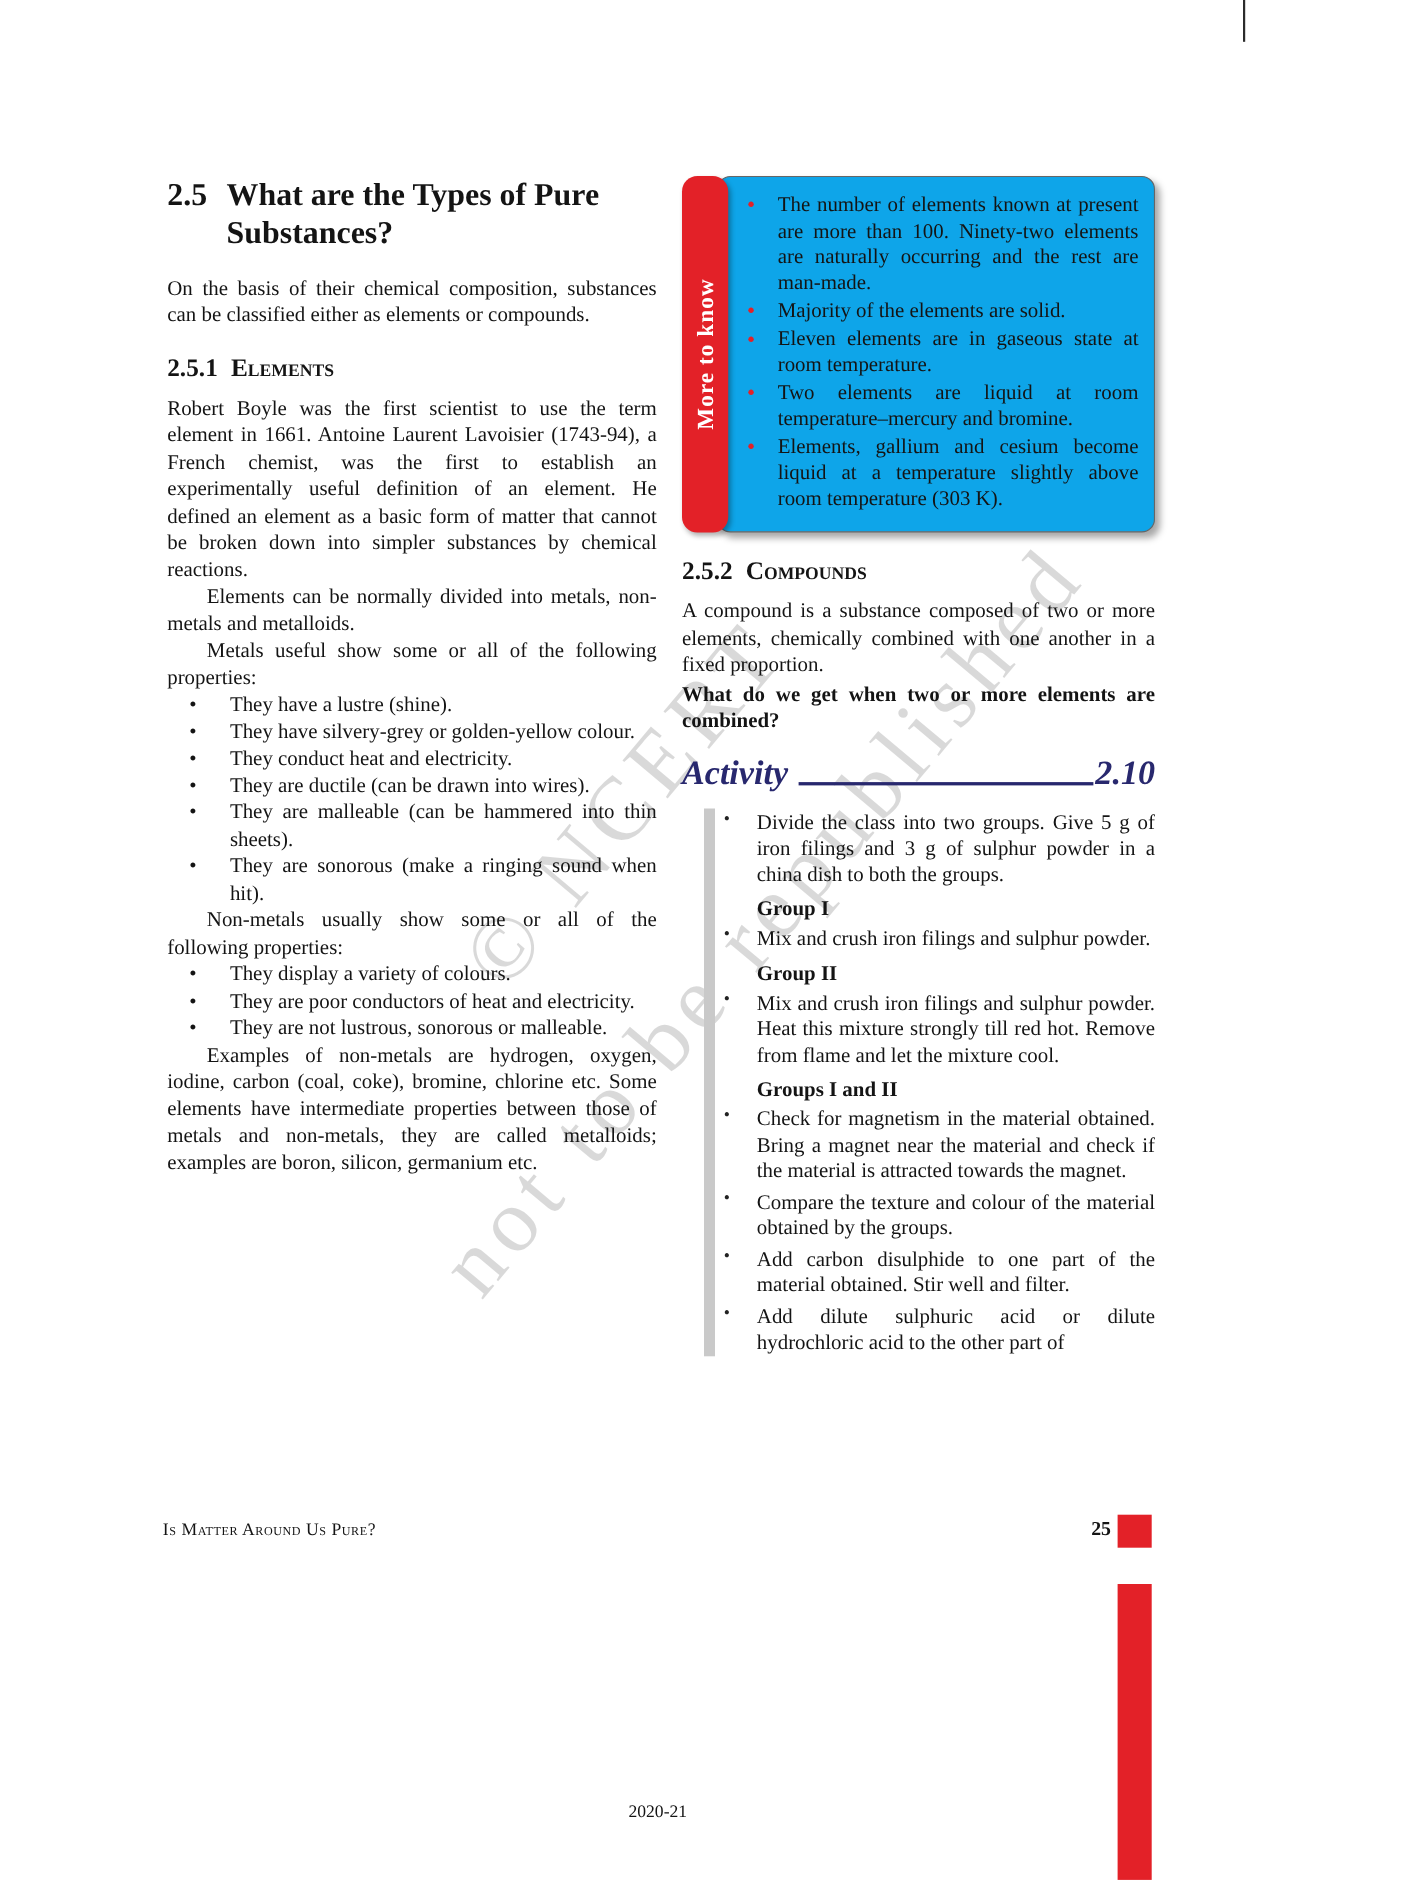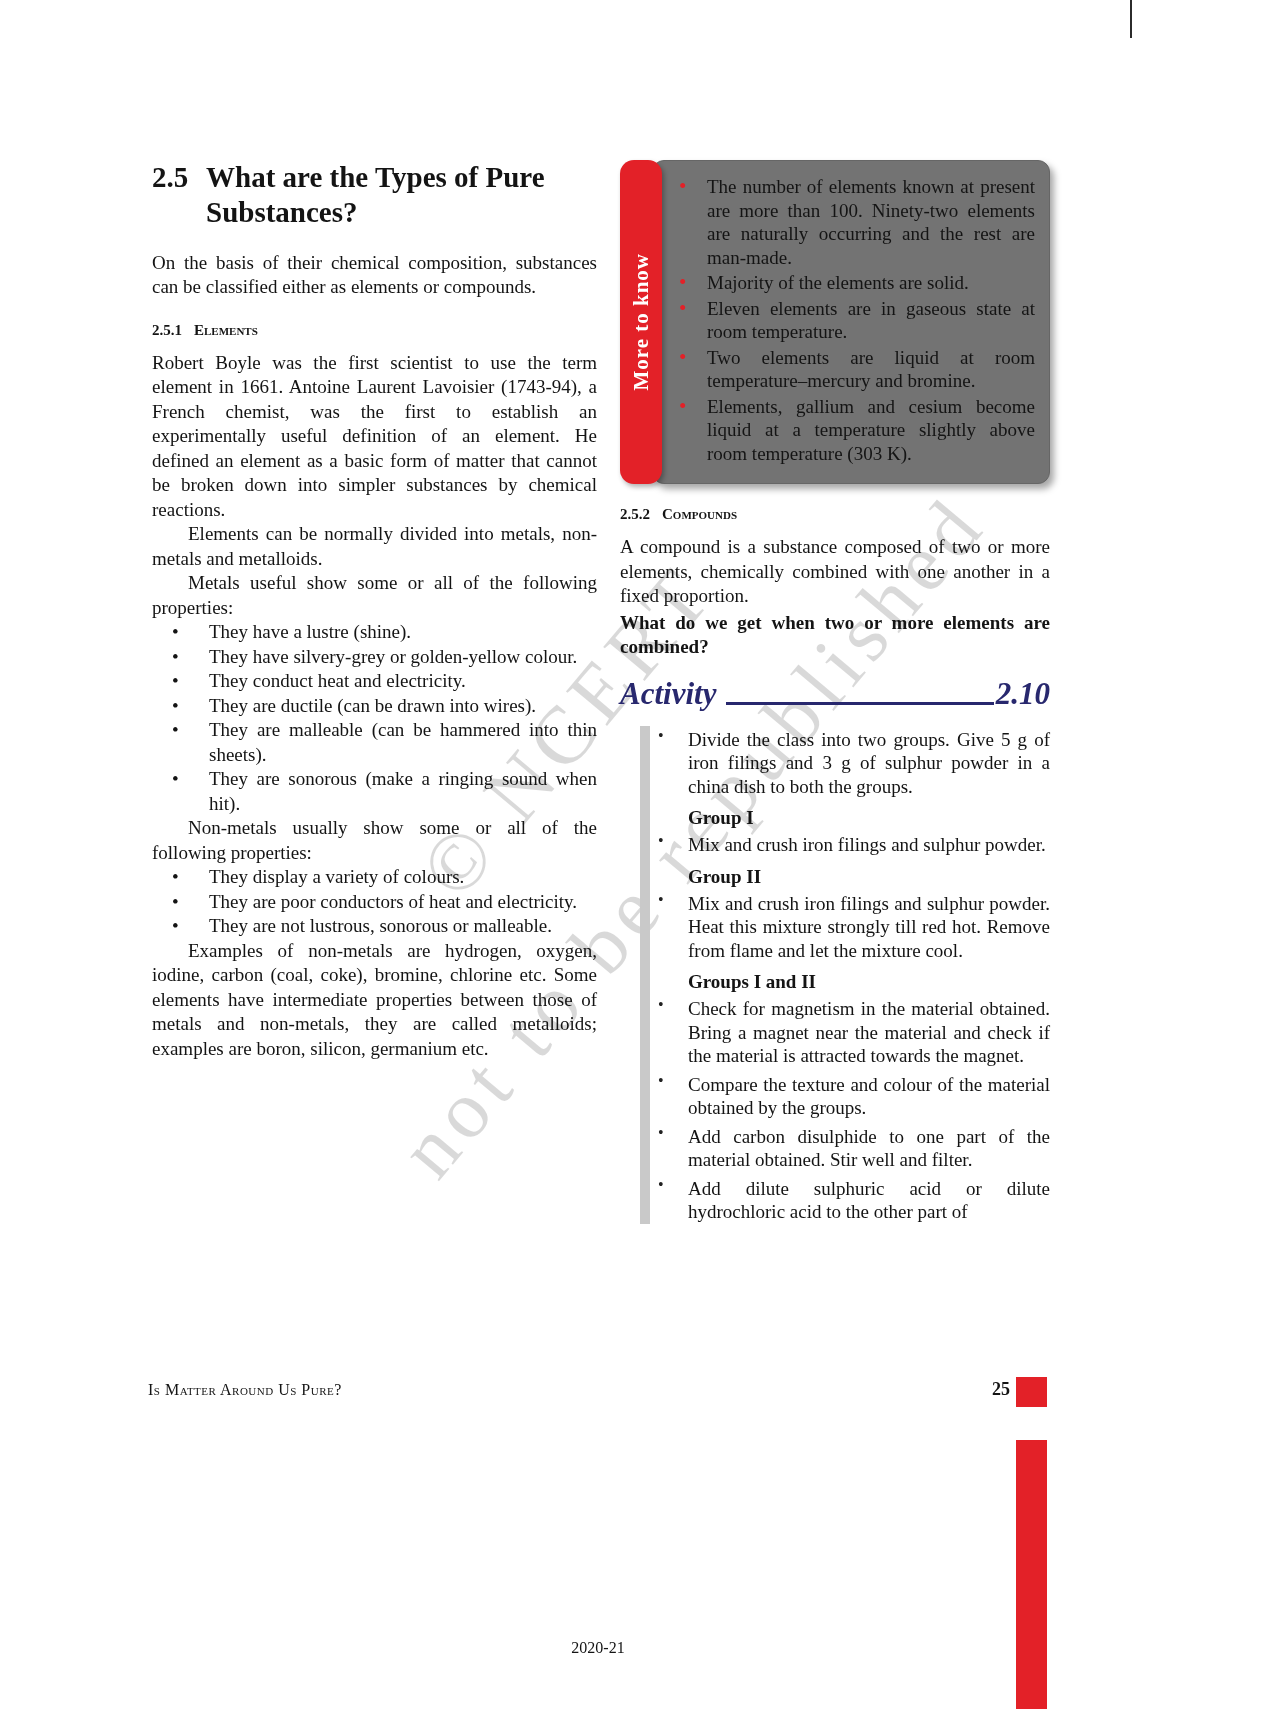--- a/index.html
+++ b/index.html
@@ -27,21 +27,21 @@
   }
 
   
   .col-left  { position:absolute; left:152px; top:160px; width:445px; z-index:1; }
   .col-right { position:absolute; left:620px; top:160px; width:430px; z-index:1; }
 
   .h1 { display:flex; font-size:29px; font-weight:bold; line-height:1.22; margin-bottom:20px; }
   .h1-num { flex:none; width:54px; }
   .h1-text { flex:1; }
 
-  .h2 { display:flex; font-size:15px; font-weight:bold; margin:22px 0 12px; }
+  .h2 { display:flex; font-size:23px; font-weight:bold; margin:22px 0 12px; }
   .h2-num { margin-right:12px; }
   .sc { font-variant:small-caps; }
 
   .para { font-size:19px; line-height:24.5px; text-align:justify; }
   .indent { text-indent:36px; }
   .q { font-weight:bold; margin-top:2px; }
 
   .bullets { list-style:none; }
   .bullets li { position:relative; padding-left:57px; font-size:19px; line-height:24.5px; text-align:justify; }
   .bullets li::before { content:"\2022"; position:absolute; left:20px; }
@@ -51,21 +51,21 @@
   .mtk-tab {
     flex:none; width:42px; border-radius:14px; background:#e32128;
     display:flex; align-items:center; justify-content:center;
     z-index:2; margin-right:-10px; box-shadow:2px 3px 5px rgba(0,0,0,0.30);
   }
   .mtk-tab span {
     writing-mode:vertical-rl; transform:rotate(180deg);
     color:#ffffff; font-weight:bold; font-size:21px; letter-spacing:1px; white-space:nowrap;
   }
   .mtk-body {
-    flex:1; background:#737373; border:1px solid #666; border-radius:12px;
+    flex:1; background:#0ea5e9; border:1px solid #666; border-radius:12px;
     box-shadow:4px 5px 7px rgba(0,0,0,0.35);
     padding:14px 14px 16px 24px;
   }
   .mtk-list { list-style:none; }
   .mtk-list li { position:relative; padding-left:30px; font-size:19px; line-height:23.5px; text-align:justify; margin-bottom:2px; }
   .mtk-list li::before { content:"\2022"; position:absolute; left:2px; color:#e32128; font-size:21px; }
 
   
   .activity-head {
     display:flex; align-items:baseline; margin:16px 0 14px;

